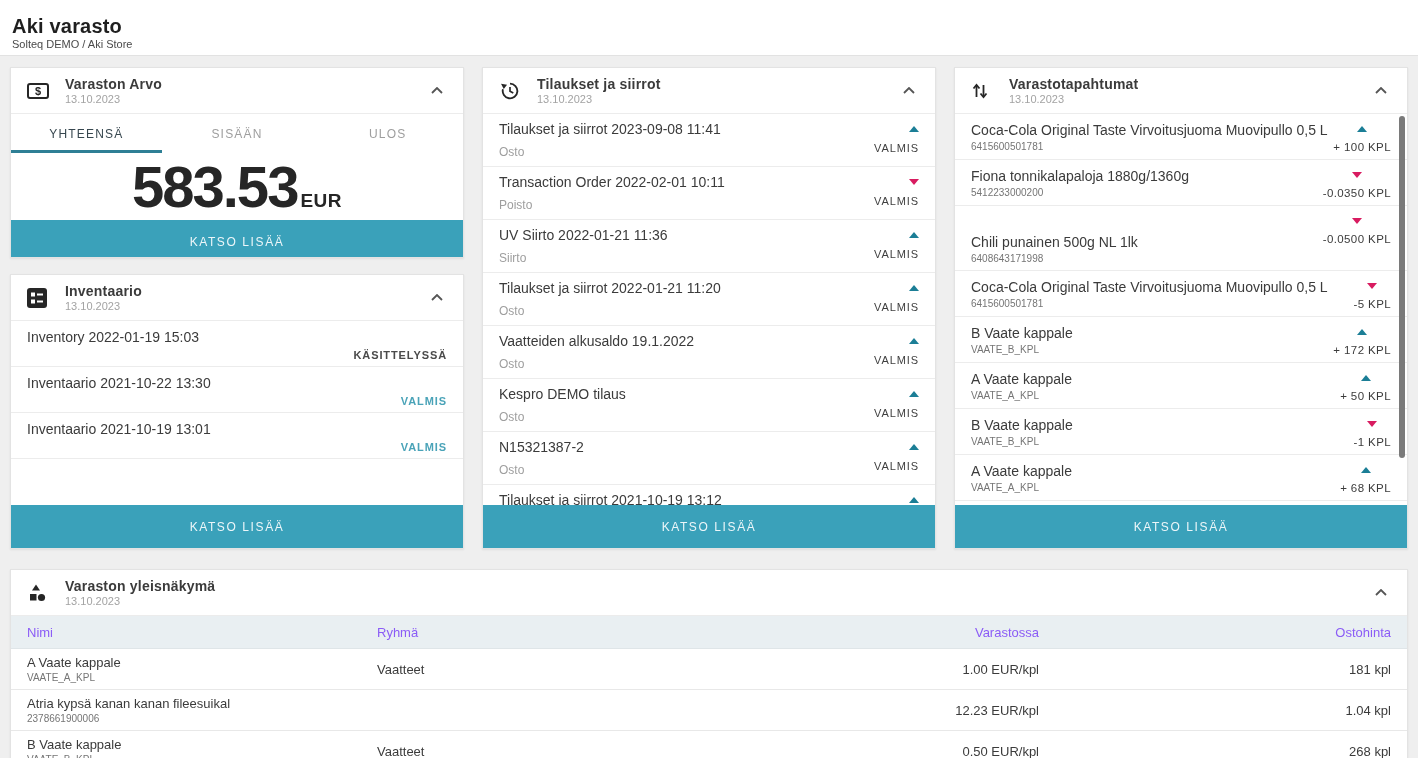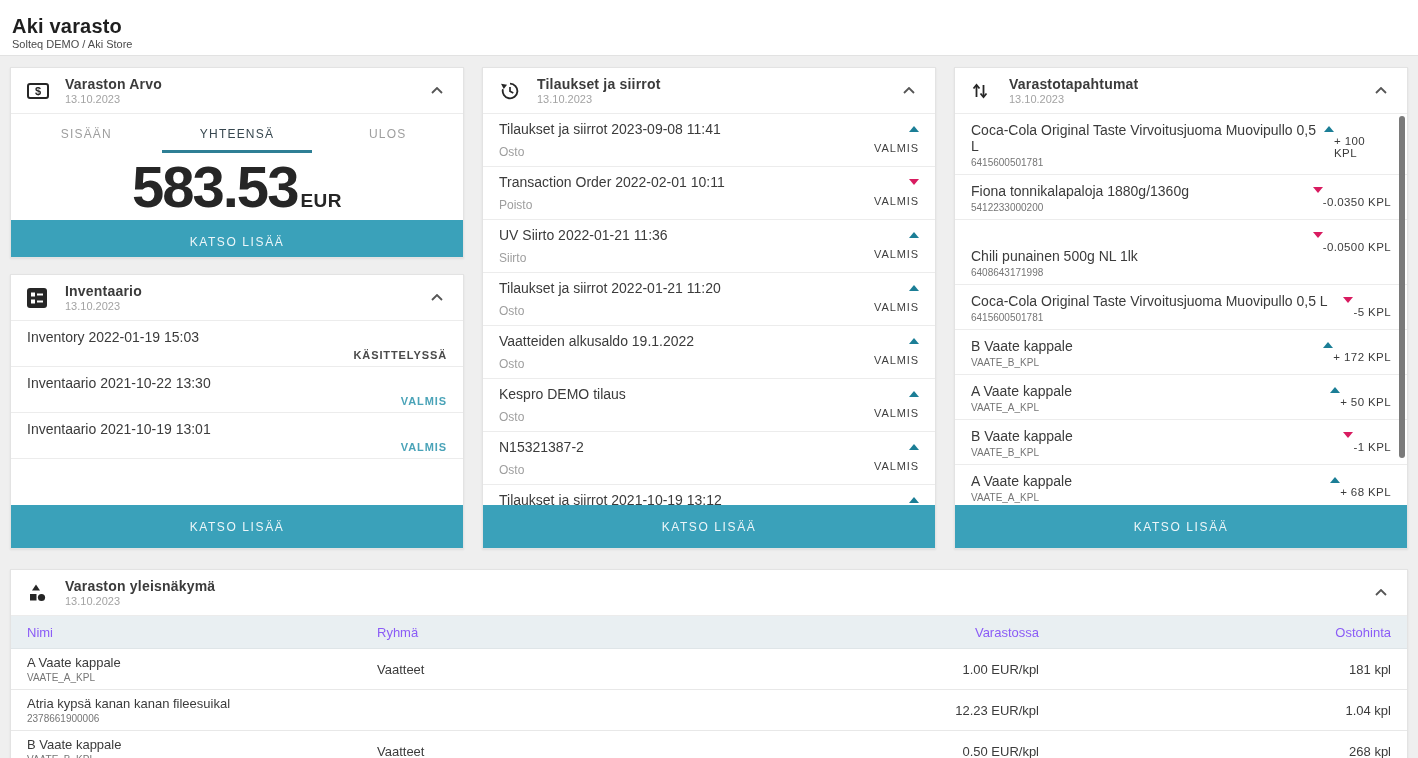--- a/index.html
+++ b/index.html
@@ -49,21 +49,21 @@
     border-bottom:1px solid #ececec; cursor:pointer; }
   .ord-title { font-size:14px; color:#3b3b3b; }
   .ord-type { font-size:12px; color:#9e9e9e; margin-top:8px; }
   .ord-right { display:flex; flex-direction:column; align-items:flex-end; padding-top:5px; }
   .ord-status { font-size:11px; color:#3f3f3f; letter-spacing:.9px; margin-top:10px; }
 
   .evt-row { display:flex; justify-content:space-between; padding:8px 16px 6px;
     border-bottom:1px solid #ececec; cursor:pointer; }
   .evt-title { font-size:14px; color:#3b3b3b; }
   .evt-code { font-size:10px; color:#757575; margin-top:3px; }
-  .evt-right { display:flex; flex-direction:row; align-items:flex-start; padding-top:4px; }
+  .evt-right { display:flex; flex-direction:column; align-items:center; padding-top:4px; }
   .evt-qty { font-size:11.5px; color:#3b3b3b; letter-spacing:.4px; margin-top:9px; }
 
   .tri { width:0; height:0; border-left:5px solid transparent; border-right:5px solid transparent; }
   .tri.dir-up { border-bottom:6px solid #1b7e96; }
   .tri.dir-down { border-top:6px solid #d81b60; }
 
   .scrollbar-thumb { position:absolute; top:2px; right:2px; width:6px; height:342px;
     background:#7a7a7a; border-radius:3px; cursor:pointer; }
 
   .table-card { margin-top:20px; }
@@ -103,22 +103,22 @@
             <div class="card-title">Varaston Arvo</div>
             <div class="card-date">13.10.2023</div>
           </span>
           <span class="chevron">
             <svg width="12" height="7" viewBox="0 0 12 7">
                 <path d="M1 6 L6 1 L11 6" stroke="#555" stroke-width="1.8" fill="none"></path>
               </svg>
           </span>
         </div>
         <div class="tabs">
+          <div class="tab active">YHTEENSÄ</div>
           <div class="tab">SISÄÄN</div>
-          <div class="tab active">YHTEENSÄ</div>
           <div class="tab">ULOS</div>
         </div>
         <div class="big-value">
           <div class="big-row">
             <span class="amount">583.53</span>
             <span class="currency">EUR</span>
           </div>
         </div>
         <div class="btn">KATSO LISÄÄ</div>
       </div>

